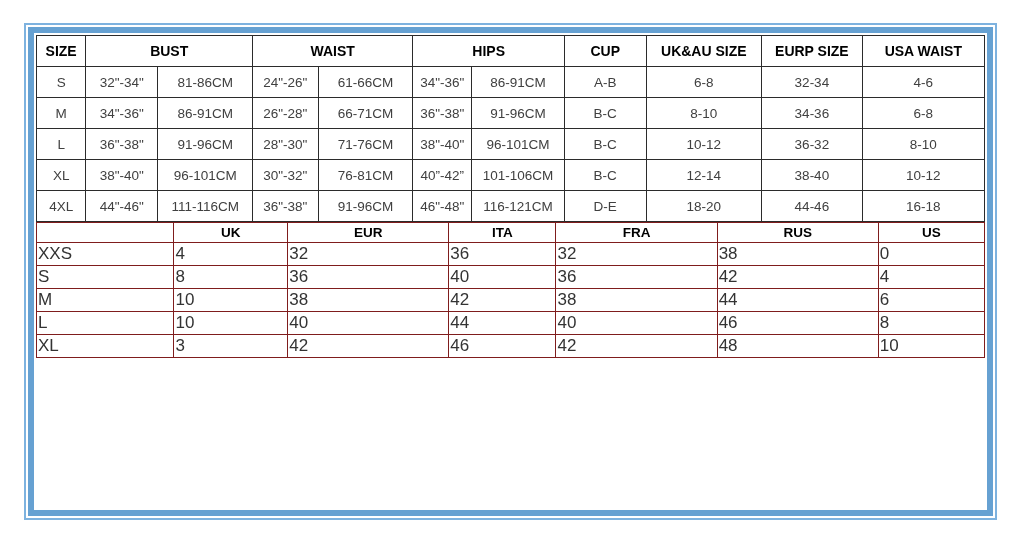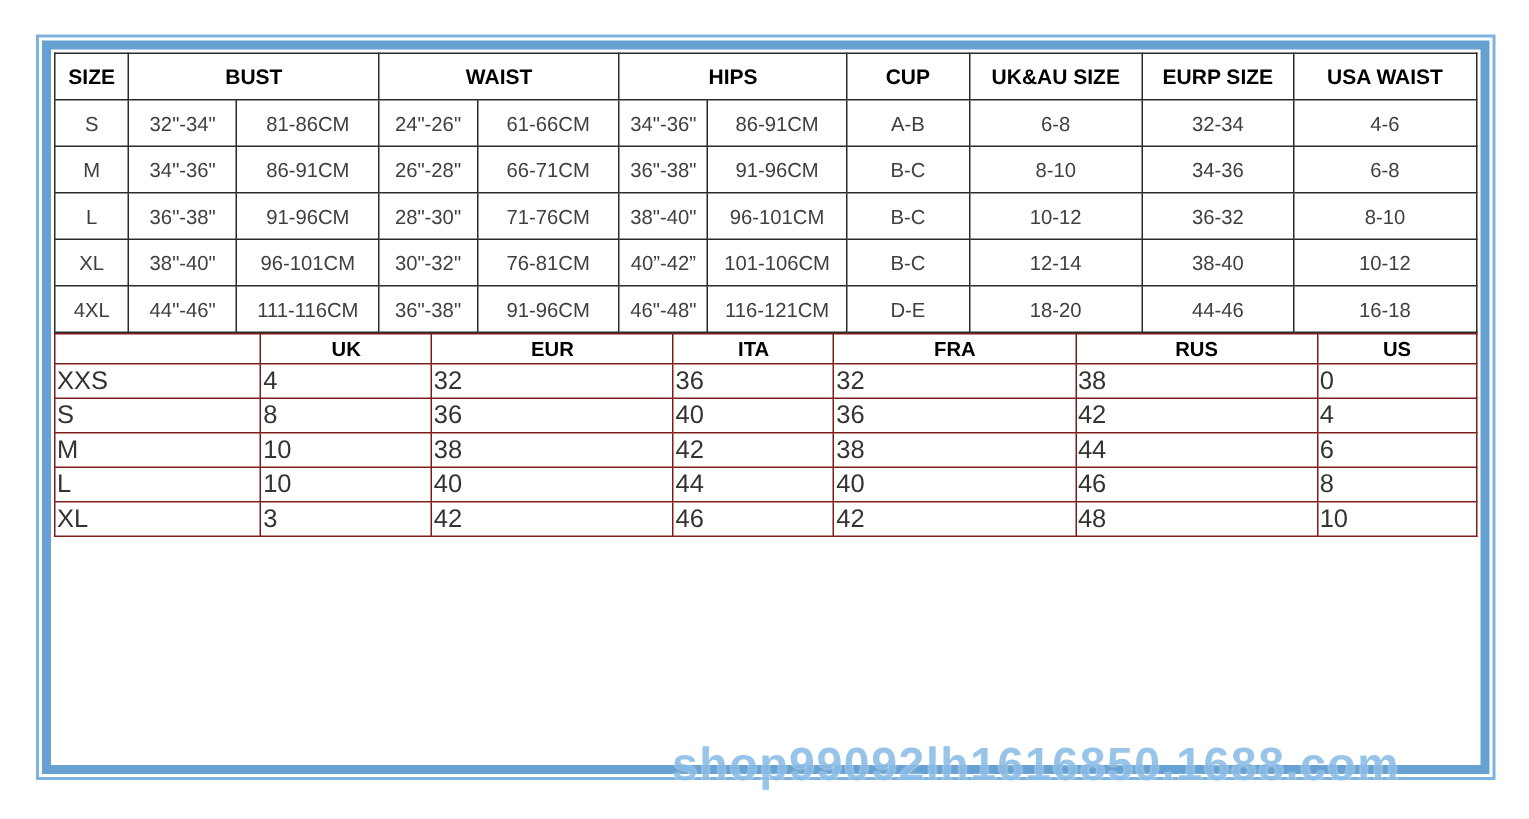--- a/index.html
+++ b/index.html
@@ -269,15 +269,14 @@
               <td>42</td>
               <td>48</td>
               <td>10</td>
             </tr>
           </tbody>
       </table>
 
     </div>
   </div>
 
-  <div class="watermark">shop99092lh1616850.1688.com</div>
 
 </div>
 
 </body></html>

